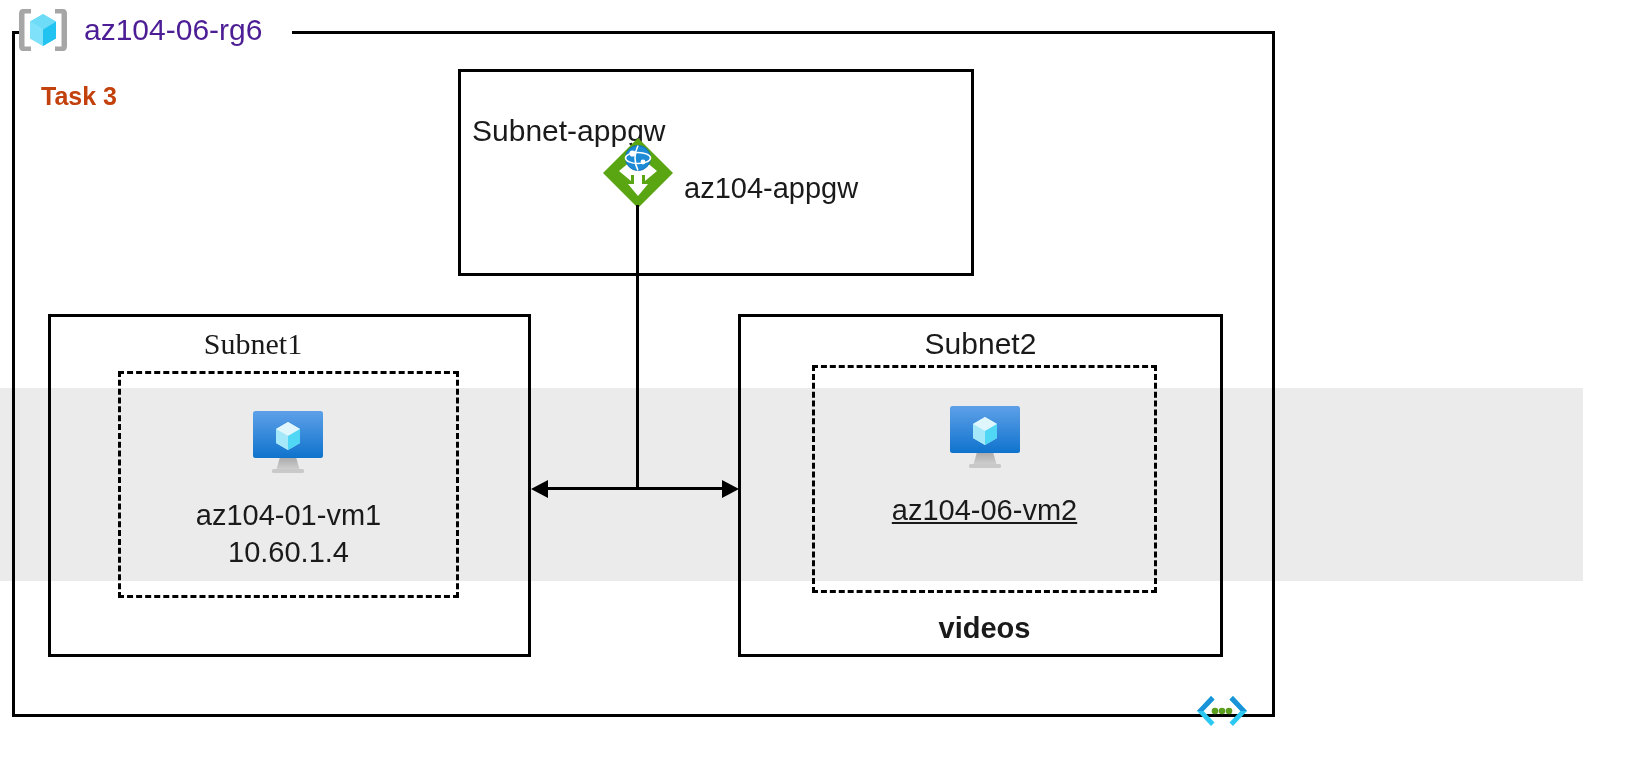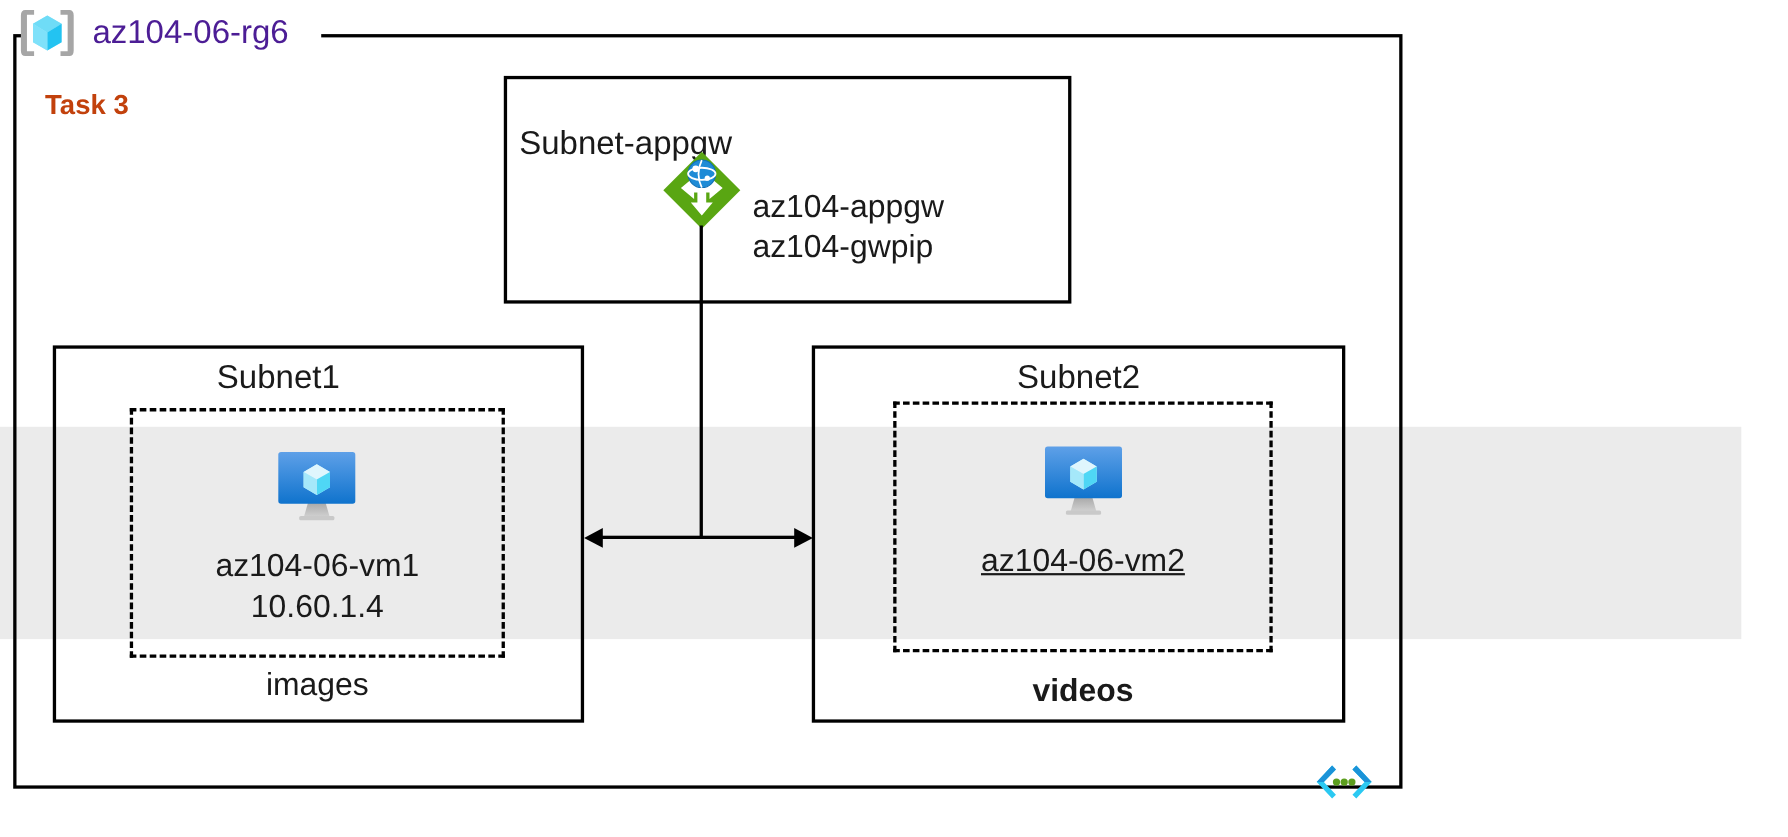--- a/index.html
+++ b/index.html
@@ -95,21 +95,21 @@
   .subnet1-box      { left: 48px;   top: 314px; width: 483px; height: 343px; }
   .subnet2-box      { left: 738px;  top: 314px; width: 485px; height: 343px; }
 
   .subnet-title {
     position: absolute;
     font-size: 30px;
     color: #1a1a1a;
     white-space: nowrap;
   }
   .subnet-appgw-title { left: 472px; top: 84px; margin-top: 30px; }
-  .subnet1-title      { left: 48px;  top: 327px; width: 410px; text-align: center; }
+  .subnet1-title      { left: 48px;  top: 327px; width: 410px; text-align: center; font-family: Liberation Serif, serif; }
   .subnet2-title      { left: 738px; top: 327px; width: 485px; text-align: center; }
 
   
   .vm-group {
     position: absolute;
     border: 3px dashed #000000;
     box-sizing: border-box;
     background: transparent;
   }
   .vm-group-1 { left: 118px; top: 371px; width: 341px; height: 227px; }
@@ -250,21 +250,20 @@
       <circle cx="37" cy="22" r="12.5" fill="#1e8bd6"></circle>
       <circle cx="37" cy="22" r="12.5" fill="none" stroke="#0f6fb5" stroke-width="1"></circle>
       <ellipse cx="37" cy="22" rx="12.5" ry="5.5" fill="none" stroke="#ffffff" stroke-width="1.6"></ellipse>
       <path d="M37 9.5 Q31 22 37 34.5" fill="none" stroke="#ffffff" stroke-width="1.6"></path>
       <circle cx="31.5" cy="17.5" r="3.1" fill="#ffffff"></circle>
       <circle cx="42" cy="26" r="2.4" fill="#ffffff"></circle>
     </svg>
   </div>
   <div class="appgw-labels">
     <div>az104-appgw</div>
-    <div>az104-gwpip</div>
   </div>
 
   <div class="conn-vertical"></div>
   <div class="conn-horizontal"></div>
   <div class="arrowhead arrow-left"></div>
   <div class="arrowhead arrow-right"></div>
 
   <div class="subnet-box subnet1-box"></div>
   <div class="subnet-title subnet1-title">Subnet1</div>
   <div class="vm-group vm-group-1"></div>
@@ -284,24 +283,23 @@
       <path d="M30 52 L46 52 L50 66 L26 66 Z" fill="url(#vmStand1)"></path>
       <rect x="22" y="64" width="32" height="4" rx="1.5" fill="#c9c9c9"></rect>
       <rect x="3" y="6" width="70" height="47" rx="2.5" fill="url(#vmScreen1)"></rect>
       <polygon points="38,17 50,24 50,38 38,45 26,38 26,24" fill="#bdeefb"></polygon>
       <polygon points="38,17 50,24 38,31 26,24" fill="#dff6fd"></polygon>
       <polygon points="38,31 50,24 50,38 38,45" fill="#4fd7f5"></polygon>
       <polygon points="38,31 26,24 26,38 38,45" fill="#a5e8fa"></polygon>
     </svg>
   </div>
   <div class="vm-labels vm-labels-1">
-    <div>az104-06-vm1</div>
+    <div>az104-01-vm1</div>
     <div>10.60.1.4</div>
   </div>
-  <div class="storage-label storage-label-1">images</div>
 
   <div class="subnet-box subnet2-box"></div>
   <div class="subnet-title subnet2-title">Subnet2</div>
   <div class="vm-group vm-group-2"></div>
 
   <div class="vm-icon-wrap vm-icon-2">
     <svg viewBox="0 0 76 72" width="76" height="72">
       <defs>
         <linearGradient id="vmScreen2" x1="0" y1="0" x2="0" y2="1">
           <stop offset="0%" stop-color="#5ea0e8"></stop>

